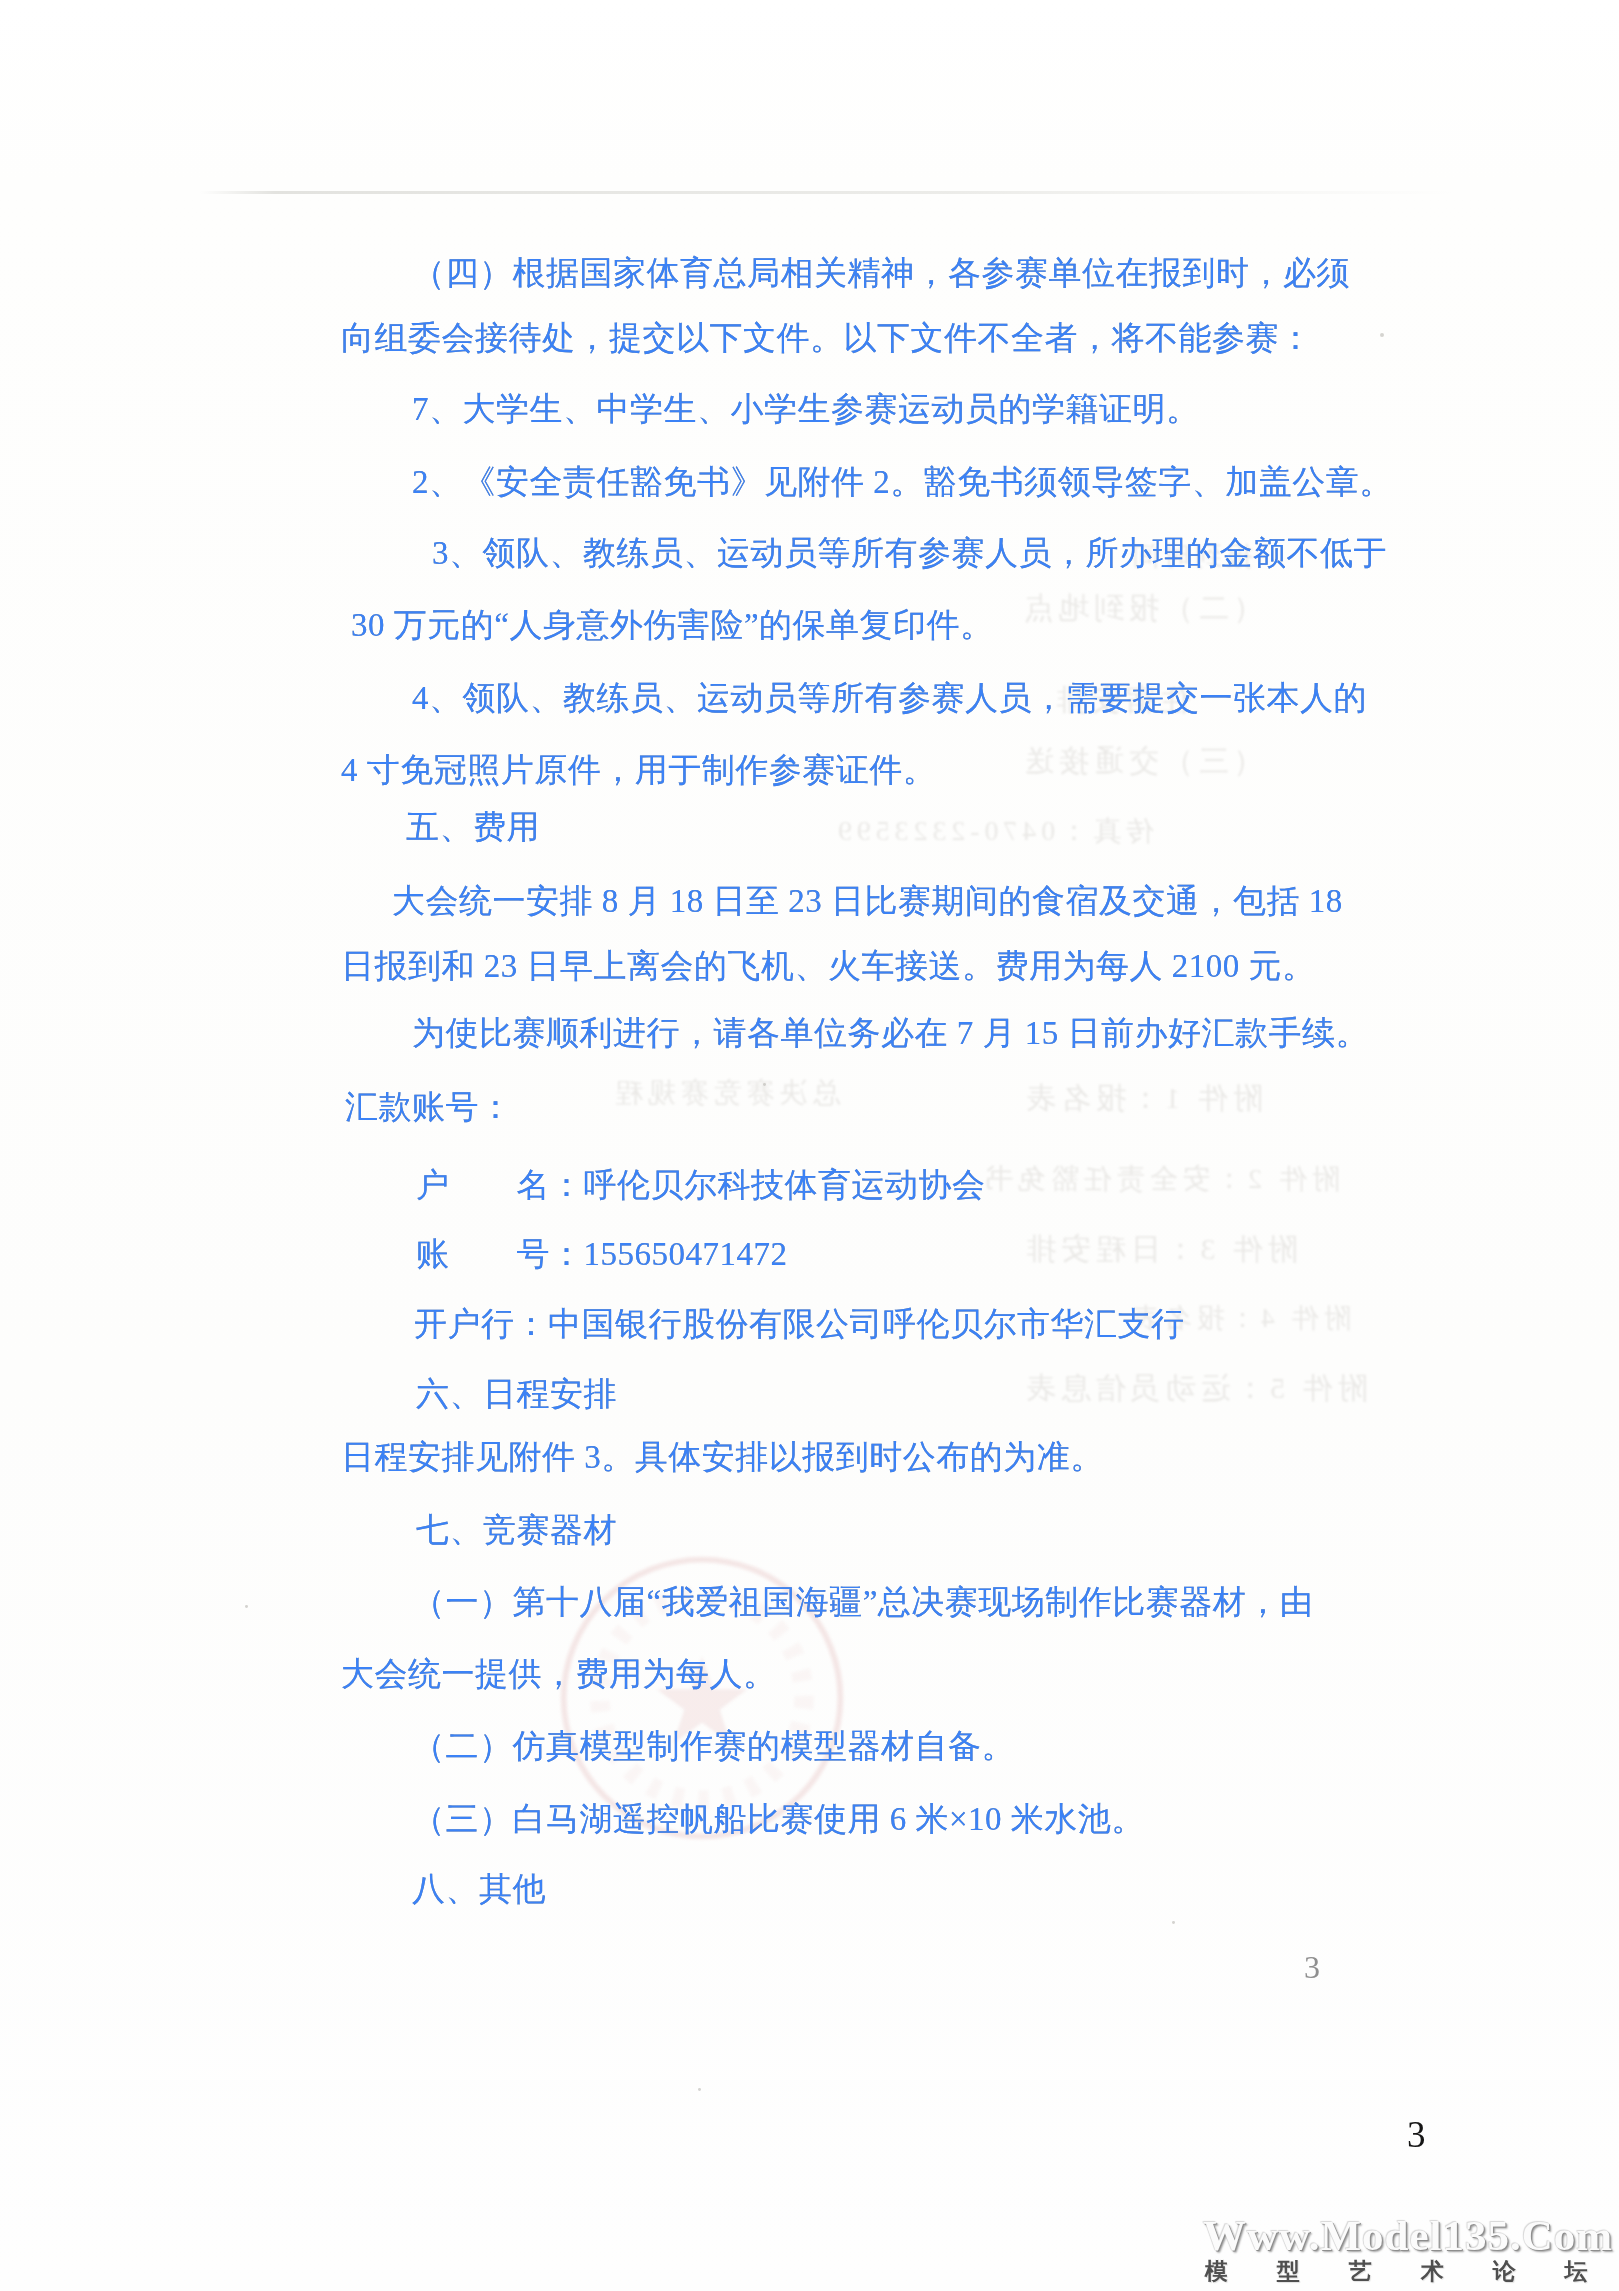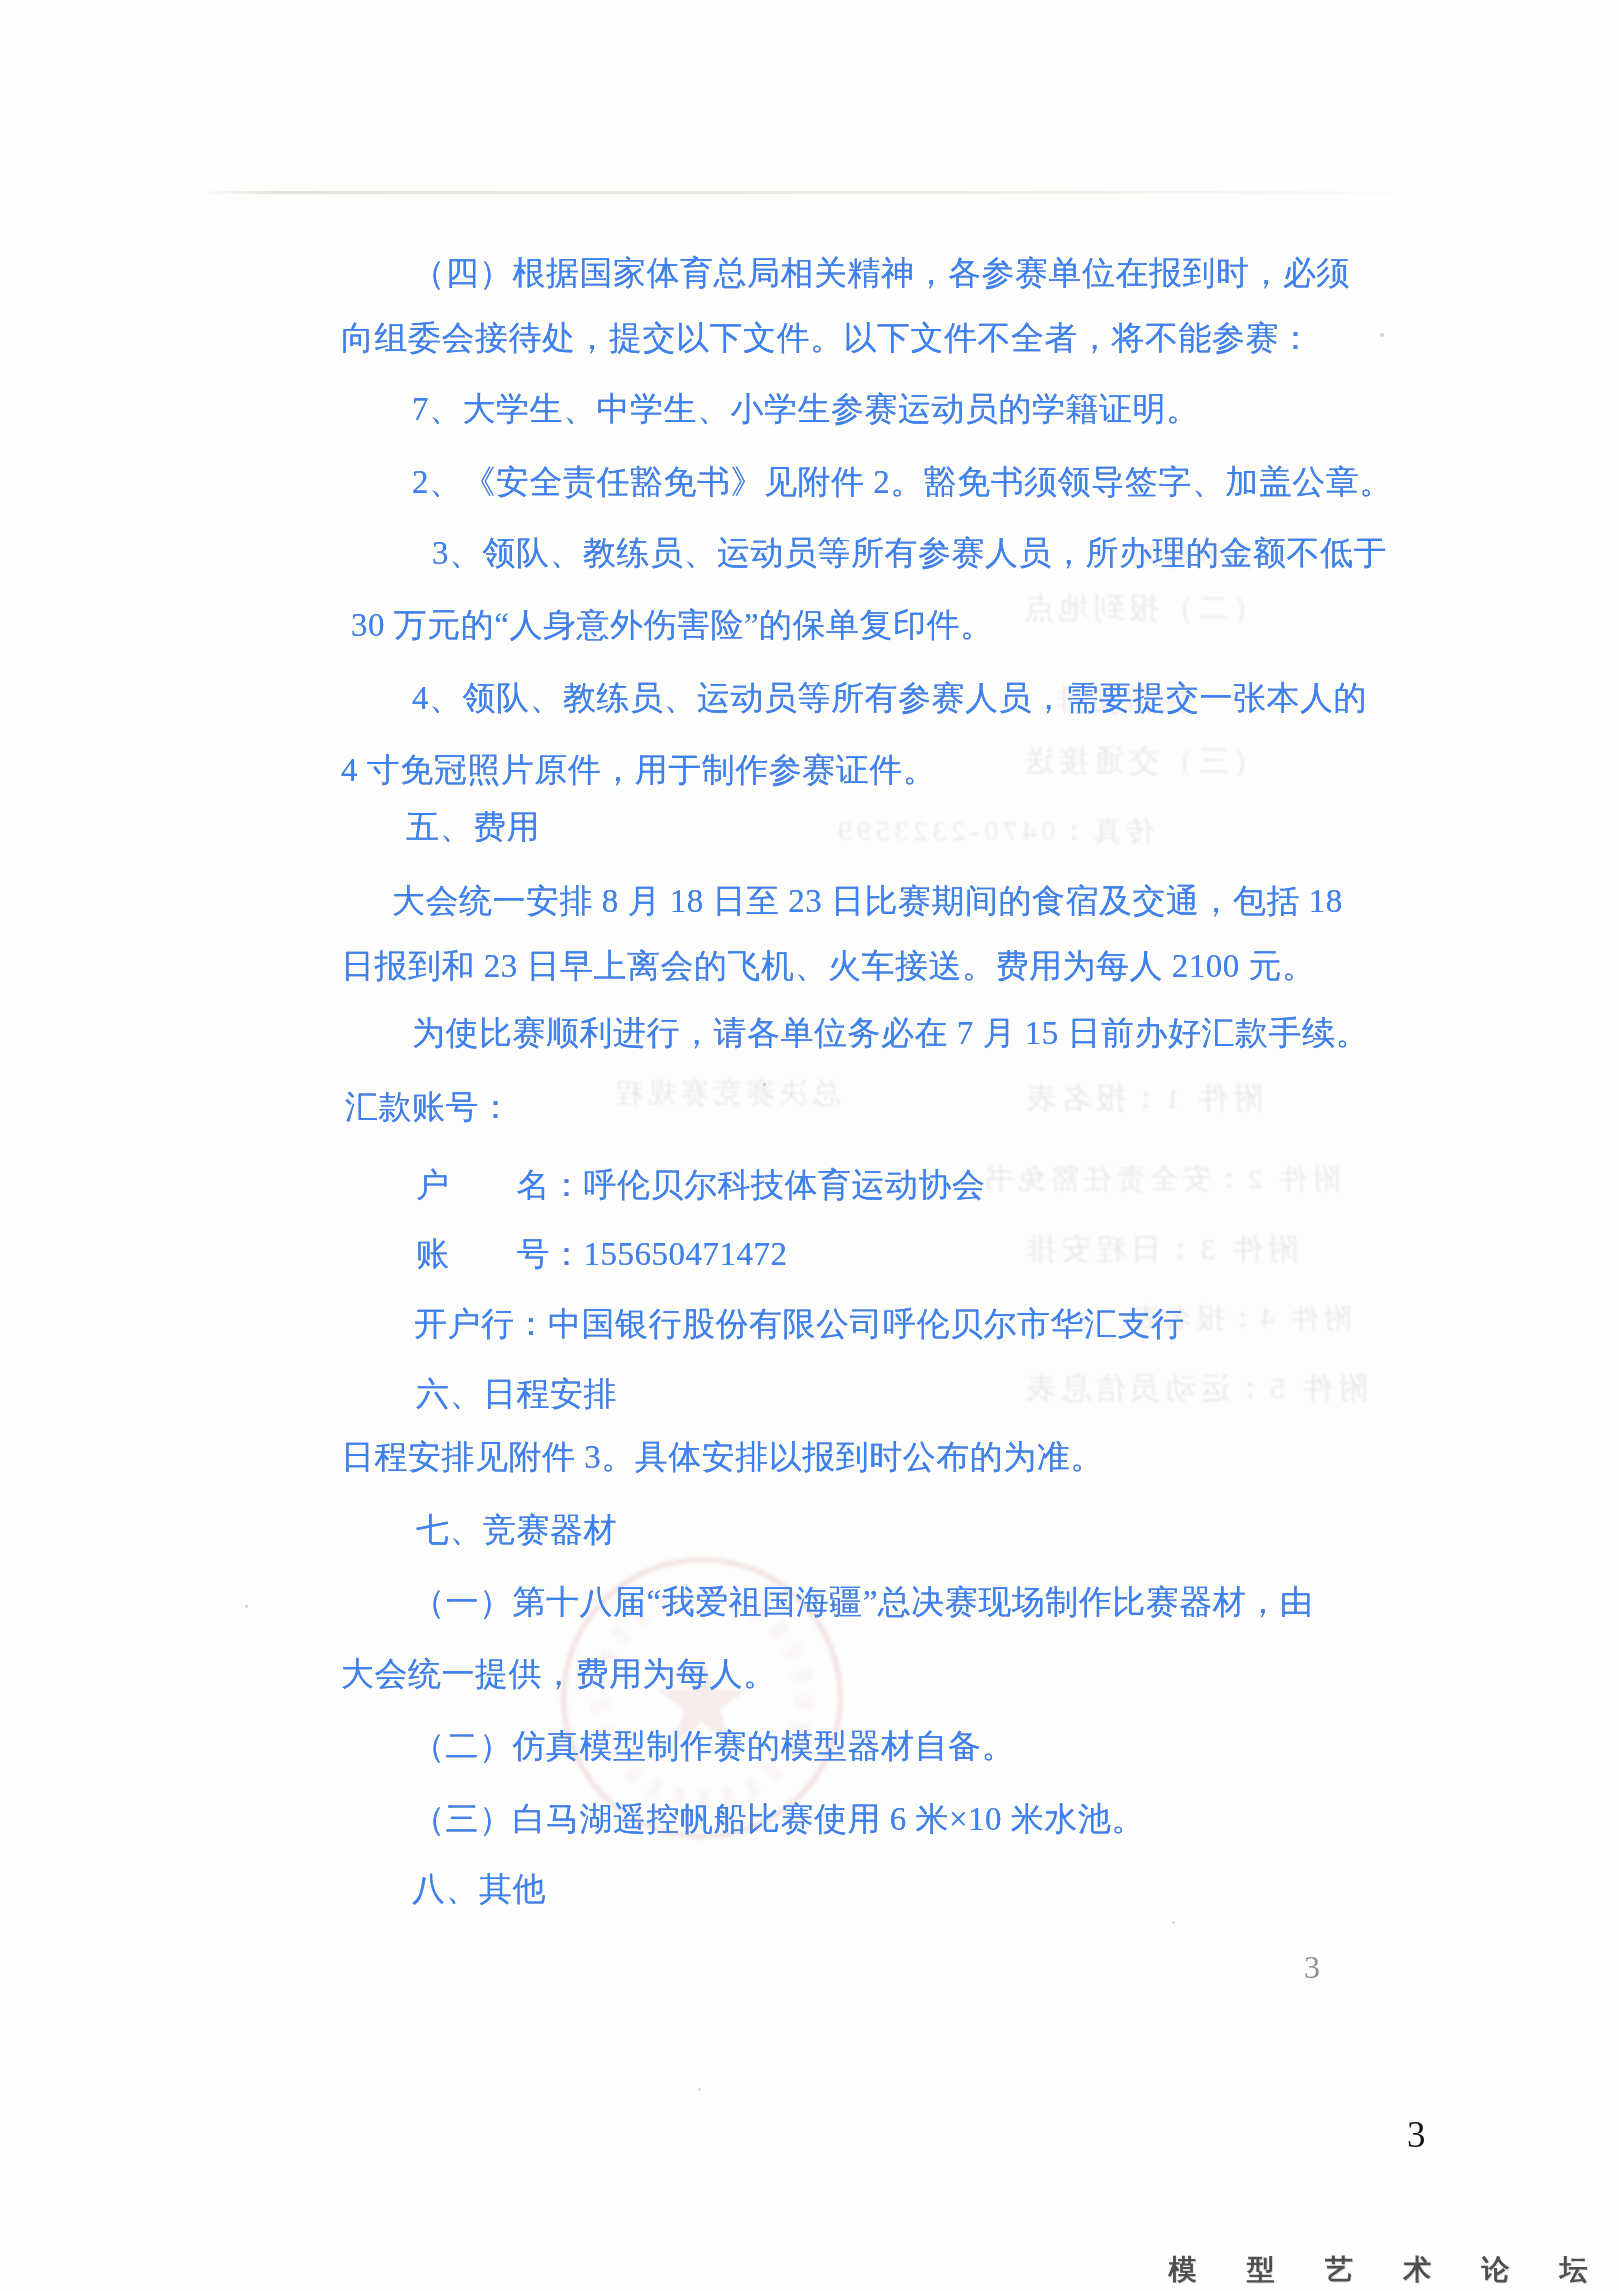--- a/index.html
+++ b/index.html
@@ -37,21 +37,21 @@
     font-size:37px;color:#151515;
   }
   .watermark{
     position:absolute;right:5.9px;bottom:7.8px;z-index:4;text-align:right;line-height:1.05;
   }
   .wm-site{
     font-size:43px;font-weight:bold;color:#fbfbfb;letter-spacing:1px;
     text-shadow:1px 1px 0 #8e8e8e,2px 2px 2px #9c9c9c,-1px -1px 1px #d8d8d8,0 0 1px #b0b0b0;
   }
   .wm-forum{
-    font-size:28px;font-weight:bold;color:#4f4f4f;letter-spacing:21.6px;
+    font-size:23px;font-weight:bold;color:#4f4f4f;letter-spacing:21.6px;
     margin-top:2px;margin-right:3.9px;
     text-shadow:1px 1px 1px #e2e2e2;
   }
   .speck{position:absolute;background:#b9b7b3;border-radius:50%;z-index:2;opacity:.6;}
 </style>
 </head>
 <body>
 
 <div class="scan-page"></div>
 <div class="scan-top-edge"></div>
@@ -102,15 +102,16 @@
 <div class="pagenum-scan">3</div>
 <div class="pagenum-viewer">3</div>
 
 <div class="speck" style="left:1380px;top:333px;width:3.9px;height:3.9px"></div>
 <div class="speck" style="left:1172px;top:1921px;width:2.9px;height:2.9px"></div>
 <div class="speck" style="left:763px;top:1083px;width:2.9px;height:2.9px"></div>
 <div class="speck" style="left:245px;top:1605px;width:2.9px;height:2.9px"></div>
 <div class="speck" style="left:698px;top:2088px;width:2.9px;height:2.9px"></div>
 
 <div class="watermark">
+  <div class="wm-site">Www.Model135.Com</div>
   <div class="wm-forum">模 型 艺 术 论 坛</div>
 </div>
 
 
 </body></html>

